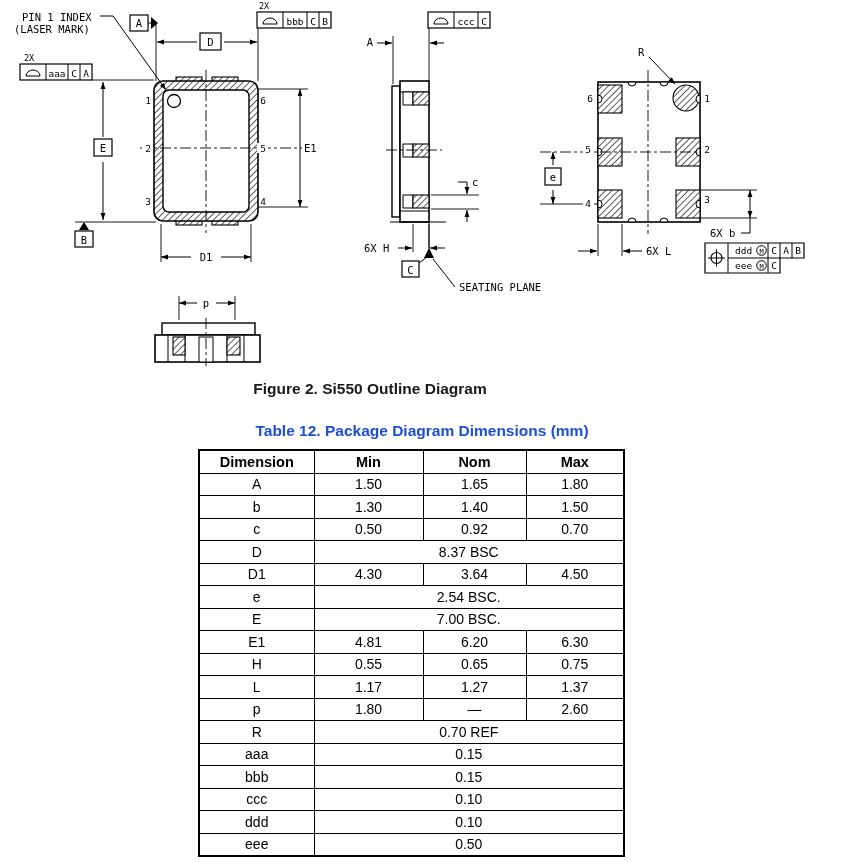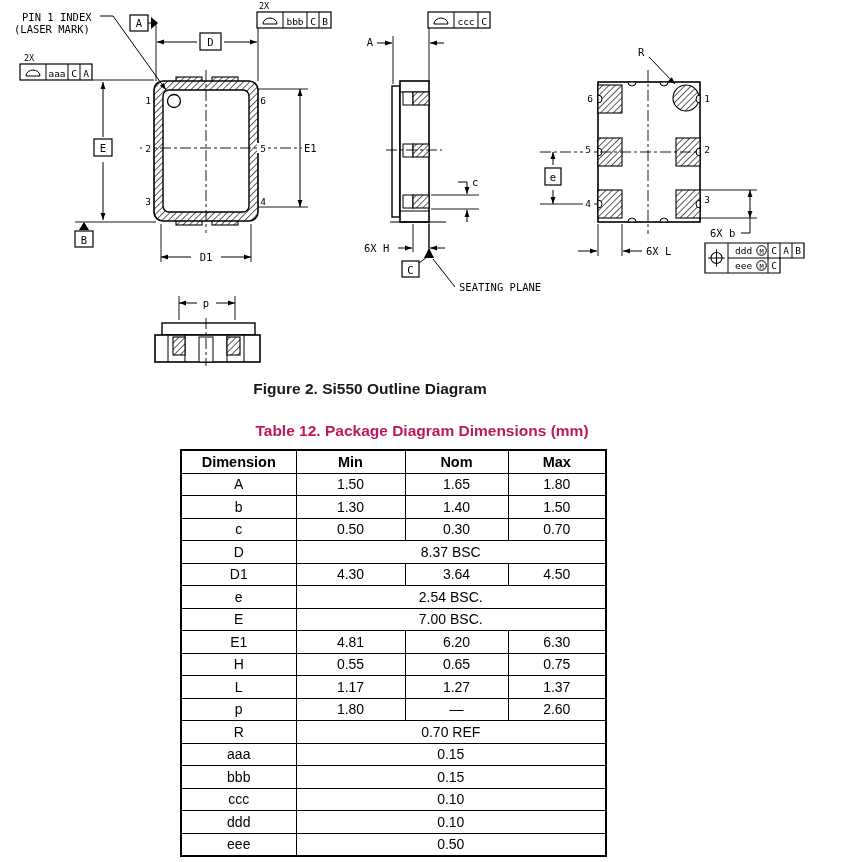--- a/index.html
+++ b/index.html
@@ -2,22 +2,22 @@
 <html><head>
 <meta charset="utf-8">
 <style>
   html,body{margin:0;padding:0;background:#fff;}
   .page{position:relative;width:844px;height:862px;background:#fff;overflow:hidden;
         font-family:"Liberation Sans",sans-serif;color:#000;}
   .drawing{position:absolute;left:0;top:0;}
   .caption{position:absolute;left:0;top:380px;width:740px;text-align:center;
            font-size:15.5px;font-weight:bold;color:#1a1a1a;}
   .tbl-title{position:absolute;left:0;top:422px;width:844px;text-align:center;
-           font-size:15.5px;font-weight:bold;color:#be185d;}
-  table.dims{position:absolute;left:180px;top:449px;border-collapse:collapse;
+           font-size:15.5px;font-weight:bold;color:#1d4ed8;}
+  table.dims{position:absolute;left:198px;top:449px;border-collapse:collapse;
            table-layout:fixed;width:425px;border:2px solid #000;font-size:14px;padding-left:36px;}
   table.dims th, table.dims td{border:1px solid #000;text-align:center;
            padding:0;height:21.5px;font-weight:normal;}
   table.dims th{font-weight:bold;font-size:14.5px;}
   
   .ln{stroke:#000;stroke-width:1;fill:none;}
   .ln2{stroke:#000;stroke-width:1.6;fill:#fff;}
   .ln15{stroke:#000;stroke-width:1.4;fill:#fff;}
   .thin{stroke:#000;stroke-width:0.9;fill:none;}
   .cl{stroke:#000;stroke-width:0.9;fill:none;stroke-dasharray:11 3 3 3;}
@@ -344,21 +344,21 @@
         </tr>
         <tr>
           <td>b</td>
           <td>1.30</td>
           <td>1.40</td>
           <td>1.50</td>
         </tr>
         <tr>
           <td>c</td>
           <td>0.50</td>
-          <td>0.30</td>
+          <td>0.92</td>
           <td>0.70</td>
         </tr>
         <tr>
           <td>D</td>
           <td colspan="3">8.37 BSC</td>
         </tr>
         <tr>
           <td>D1</td>
           <td>4.30</td>
           <td>3.64</td>

